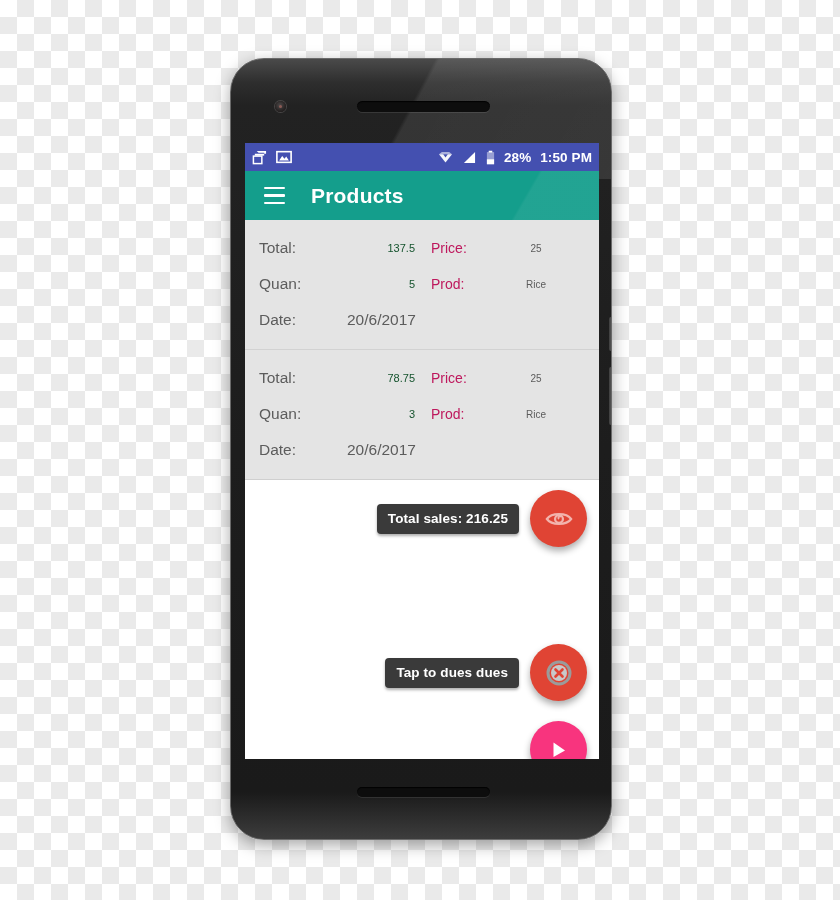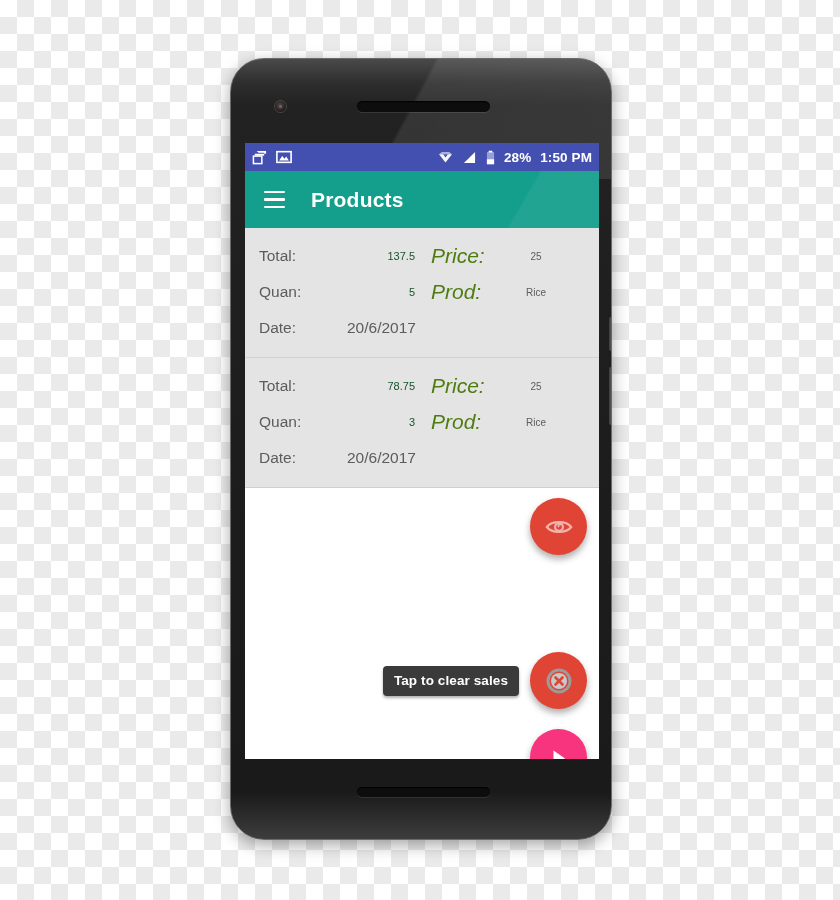--- a/index.html
+++ b/index.html
@@ -107,21 +107,21 @@
   .si { display:block; }
 
   .status-text {
     font-size:13.5px; font-weight:bold;
     letter-spacing:.1px; white-space:nowrap;
     color:#ffffff;
   }
 
   
   .app-bar {
-    height:57px;
+    height:49px;
     background:#149e8c;
     display:flex; align-items:center;
     padding-left:19px;
     position:relative;
     overflow:hidden;
   }
   .app-bar::after{
     content:""; position:absolute; right:-40px; top:-40px;
     width:210px; height:150px;
     background:linear-gradient(120deg, rgba(255,255,255,0) 45%, rgba(255,255,255,.06) 46%);
@@ -148,22 +148,22 @@
 
   .cell-label {
     color:#5c5c5c; font-size:15.5px;
     padding-left:14px; width:86px;
   }
   .cell-value {
     color:#14532d; font-size:11px;
     width:84px; text-align:right;
   }
   .cell-label2 {
-    color:#4d7c0f; font-size:21px;
-    padding-left:16px; width:84px;font-style:italic;
+    color:#be185d; font-size:14px;
+    padding-left:16px; width:84px;
   }
   .cell-value2 {
     color:#5c5c5c; font-size:10px;
     width:74px; text-align:center;
   }
   .date-value {
     color:#5c5c5c; font-size:15.5px;
     margin-left:16px;
   }
 
@@ -312,34 +312,35 @@
             <span class="cell-label">Date:</span>
             <span class="date-value">20/6/2017</span>
           </div>
         </div>
 
       </div>
 
       <div class="fab-area">
 
         <div class="fab-row r1">
+          <div class="tooltip">Total sales: 216.25</div>
           <div class="fab red">
             <span>
               <svg width="28" height="20" viewBox="0 0 30 20">
                 <path d="M2 10 C7 3, 23 3, 28 10 C23 17, 7 17, 2 10 Z" fill="none" stroke="#f2b4ad" stroke-width="2.4"></path>
                 <circle cx="15" cy="10" r="4.2" fill="none" stroke="#f2b4ad" stroke-width="2.4"></circle>
                 <path d="M15 10 C13 8, 16 6.2, 17.5 7.6" fill="none" stroke="#f2b4ad" stroke-width="2"></path>
               </svg>
             </span>
           </div>
         </div>
 
 
         <div class="fab-row r3">
-          <div class="tooltip">Tap to clear sales</div>
+          <div class="tooltip">Tap to dues dues</div>
           <div class="fab red">
             <span>
               <svg width="28" height="28" viewBox="0 0 28 28">
                 <circle cx="14" cy="14" r="11" fill="none" stroke="#9b9b9b" stroke-width="3"></circle>
                 <circle cx="14" cy="14" r="8" fill="#c9c9c9"></circle>
                 <path d="M10.5 10.5 L17.5 17.5 M17.5 10.5 L10.5 17.5" stroke="#e04434" stroke-width="2.6" stroke-linecap="round"></path>
               </svg>
             </span>
           </div>
         </div>

